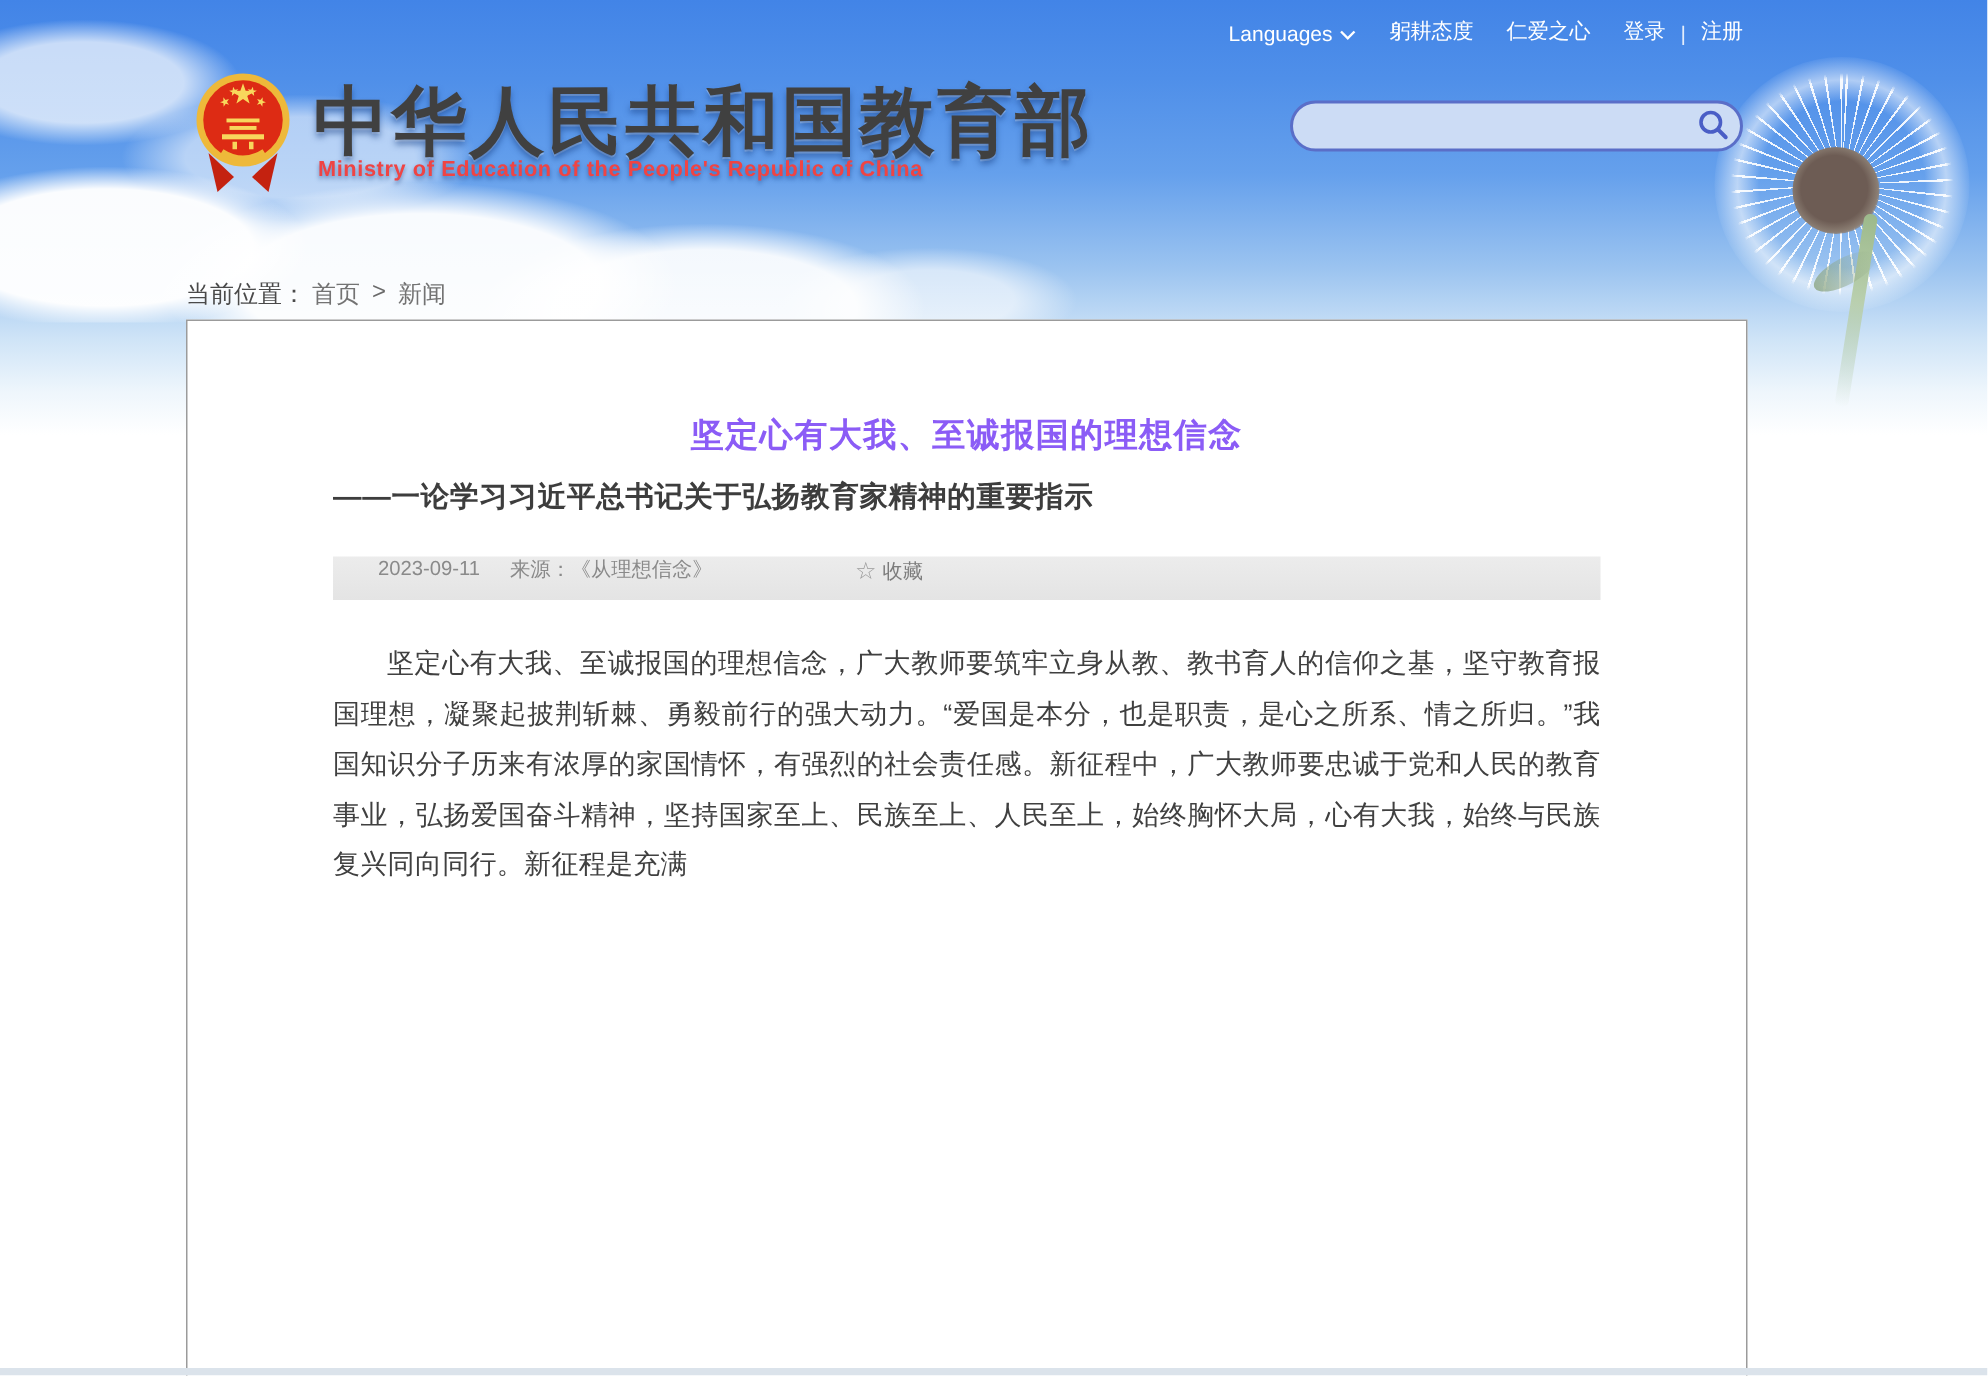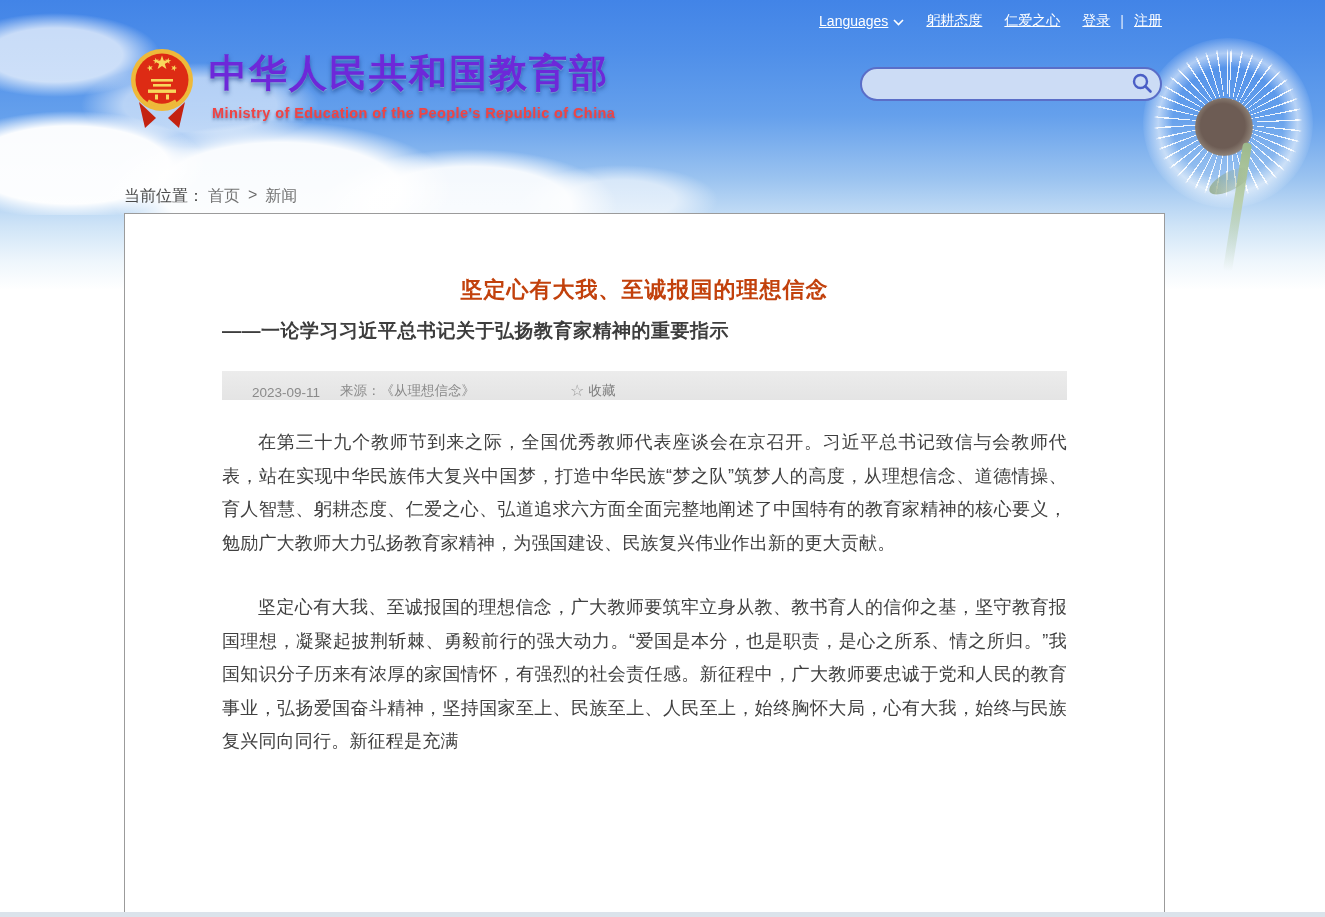--- a/index.html
+++ b/index.html
@@ -44,32 +44,32 @@
     position:absolute; left:86px; top:120px; width:9px; height:130px;
     background:linear-gradient(180deg, #9cb98b 0%, #b9cfae 45%, rgba(233,242,238,0) 100%);
     transform:rotate(9deg); border-radius:4px;
   }
   .dd-leaf {
     position:absolute; left:60px; top:150px; width:46px; height:18px; border-radius:50%;
     background:linear-gradient(90deg, rgba(140,165,130,.8), rgba(190,210,185,0)); transform:rotate(-28deg);
   }
   
   .top-nav {
-    position:absolute; top:12px; right:163px; display:flex; align-items:center;
-    color:#ffffff; font-size:14px; white-space:nowrap;text-decoration:underline;
+    position:absolute; top:12px; right:163px; display:flex; align-items:flex-end;
+    color:#ffffff; font-size:14px; white-space:nowrap;
   }
   .top-nav .nav-item { margin-left:22px; cursor:pointer; color:#fff; text-decoration:none; display:flex; align-items:center; }
   .top-nav .nav-item:first-child { margin-left:0; }
   .top-nav .pipe { margin:0 10px; opacity:.85; }
   .chev { margin-left:5px; display:inline-block; }
   
   .emblem { position:absolute; left:129px; top:46px; }
   .site-zh {
     position:absolute; left:209px; top:48px;
-    font-size:38px; font-weight:bold; color:#6d28d9; letter-spacing:2px;
+    font-size:50px; font-weight:bold; color:#404040; letter-spacing:2px;
     text-shadow:0 3px 4px rgba(20,60,130,.55), 0 1px 0 rgba(255,255,255,.35);
   }
   .site-en {
     position:absolute; left:212px; top:105px;
     font-size:14.5px; font-weight:bold; color:#ef4444; letter-spacing:.4px;
     text-shadow:0 2px 3px rgba(20,60,130,.5);
   }
   
   .search-pill {
     position:absolute; left:860px; top:67px; width:302px; height:34px;
@@ -90,30 +90,30 @@
   .breadcrumb .sep { margin:0 8px; color:#6a6a6a; }
   .breadcrumb .lbl { margin-right:4px; }
   
   .content-box {
     position:absolute; left:124px; top:213px; width:1041px; height:710px;
     background:#ffffff; border:1px solid #9b9b9b;
   }
   .content-inner { padding:0 97px; }
   .article-title {
     margin-top:61px; text-align:center;
-    font-size:22px; font-weight:bold; color:#c2410c; letter-spacing:1px;
+    font-size:22px; font-weight:bold; color:#8b5cf6; letter-spacing:1px;
   }
   .article-subtitle {
     margin-top:13px; text-align:left;
     font-size:19px; font-weight:bold; color:#3d3d3d; letter-spacing:.5px;
   }
   .meta-bar {
     margin-top:27px; height:29px;
     background:linear-gradient(180deg,#ececec,#e4e4e4);
-    display:flex; align-items:flex-end;
+    display:flex; align-items:flex-start;
     font-size:13.5px; color:#8a8a8a;
     padding-left:30px;
   }
   .meta-date { margin-right:20px; }
   .meta-source { margin-right:95px; }
   .fav { display:flex; align-items:center; cursor:pointer; color:#7c7c7c; }
   .fav .star { font-size:16px; margin-right:4px; color:#9a9a9a; }
   .article-body { margin-top:26px; }
   .article-body p {
     font-size:18px; color:#404040; line-height:33.5px;
@@ -206,19 +206,18 @@
     <h2 class="article-subtitle">——一论学习习近平总书记关于弘扬教育家精神的重要指示</h2>
     <div class="meta-bar">
       <span class="meta-date">2023-09-11</span>
       <span class="meta-source">来源：《从理想信念》</span>
       <span class="fav">
         <span class="star">☆</span>
         <span>收藏</span>
       </span>
     </div>
     <div class="article-body">
-      <p>在第三十九个教师节到来之际，全国优秀教师代表座谈会在京召开。习近平总书记致信与会教师代表，站在实现中华民族伟大复兴中国梦，打造中华民族“梦之队”筑梦人的高度，从理想信念、道德情操、育人智慧、躬耕态度、仁爱之心、弘道追求六方面全面完整地阐述了中国特有的教育家精神的核心要义，勉励广大教师大力弘扬教育家精神，为强国建设、民族复兴伟业作出新的更大贡献。</p>
       <p>坚定心有大我、至诚报国的理想信念，广大教师要筑牢立身从教、教书育人的信仰之基，坚守教育报国理想，凝聚起披荆斩棘、勇毅前行的强大动力。“爱国是本分，也是职责，是心之所系、情之所归。”我国知识分子历来有浓厚的家国情怀，有强烈的社会责任感。新征程中，广大教师要忠诚于党和人民的教育事业，弘扬爱国奋斗精神，坚持国家至上、民族至上、人民至上，始终胸怀大局，心有大我，始终与民族复兴同向同行。新征程是充满</p>
     </div>
   </div>
 </div>
 
 <div class="bottom-strip"></div>
 
 </body></html>

